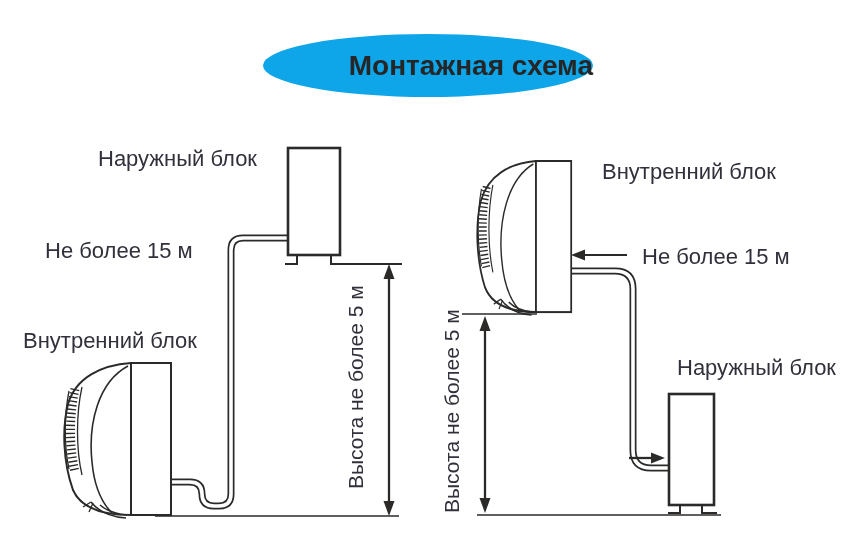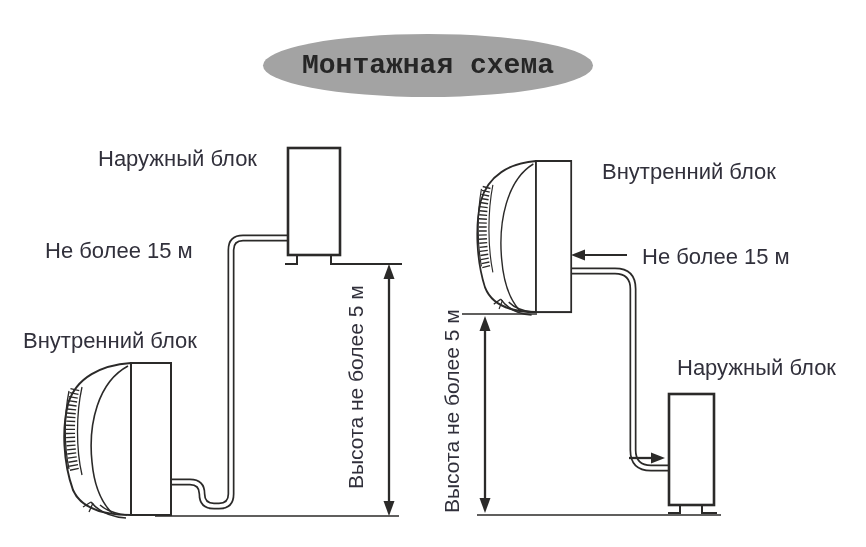--- a/index.html
+++ b/index.html
@@ -3,22 +3,22 @@
 <meta charset="utf-8">
 <style>
   html,body{margin:0;padding:0;background:#ffffff;}
   #stage{
     position:relative;width:866px;height:547px;background:#ffffff;overflow:hidden;
     font-family:"Liberation Sans", sans-serif;
   }
   #art{position:absolute;left:0;top:0;}
   .title-ellipse{
     position:absolute;left:263px;top:34px;width:330px;height:63px;
-    background:#a3a3a3;border-radius:50%;
-    display:flex;align-items:center;justify-content:center;font-family:Liberation Mono, monospace;
+    background:#0ea5e9;border-radius:50%;
+    display:flex;align-items:center;justify-content:flex-end;
   }
   .title-ellipse span{
     font-size:28px;font-weight:bold;color:#262626;letter-spacing:0px;white-space:nowrap;
   }
   .lbl{
     position:absolute;font-size:22px;color:#31303b;white-space:nowrap;line-height:1.15;
   }
   .vlbl{
     position:absolute;width:200px;height:24px;font-size:21px;color:#31303b;
     white-space:nowrap;text-align:center;line-height:24px;

